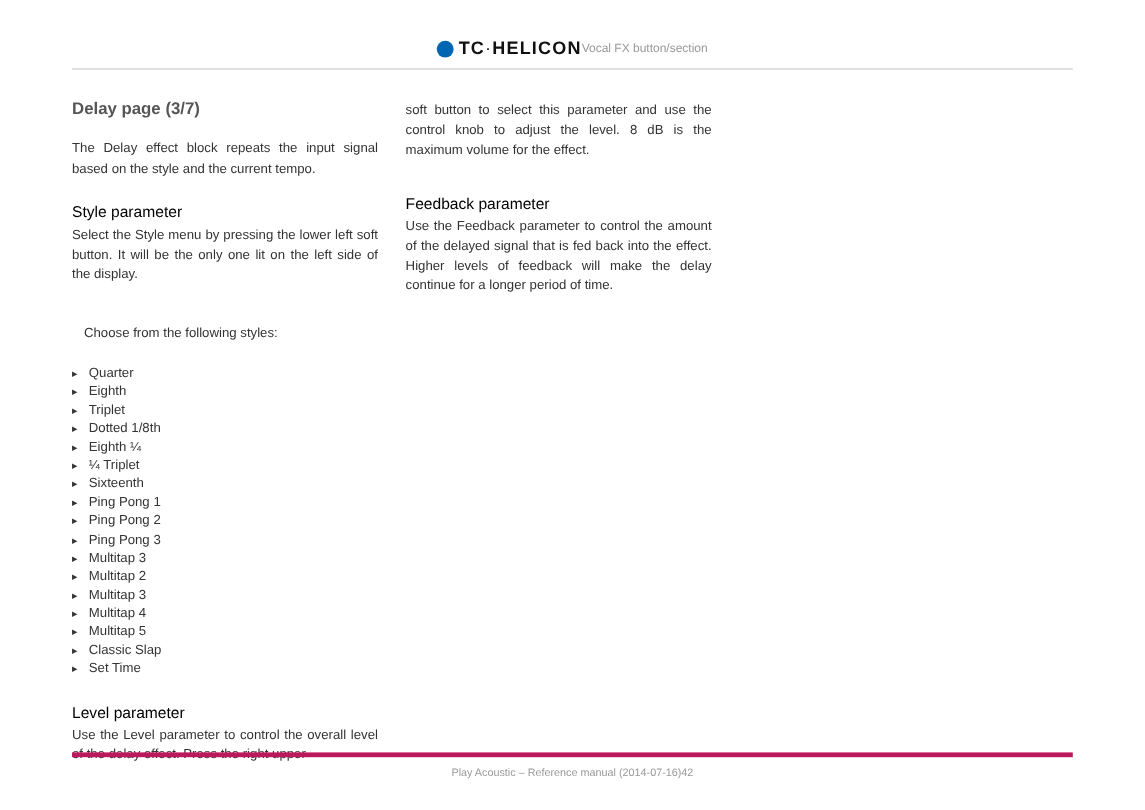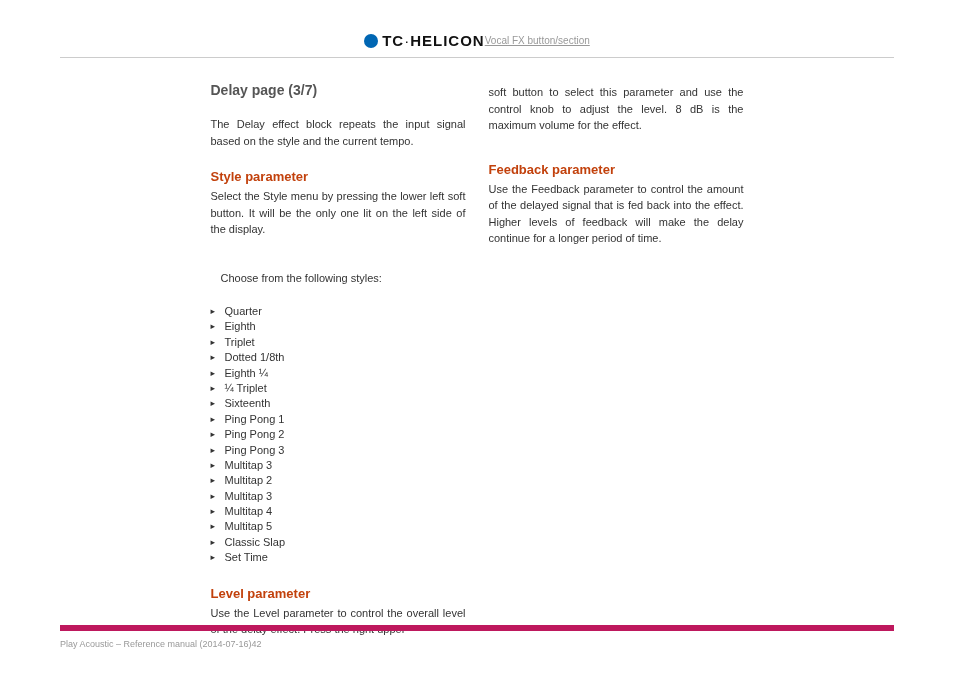--- a/index.html
+++ b/index.html
@@ -37,48 +37,46 @@
   .logo-text {
     font-size: 15px;
     font-weight: 900;
     letter-spacing: 1px;
     color: #111;
     font-family: Arial, sans-serif;
   }
   .header-right {
     font-size: 10px;
     color: #999;
-    text-decoration: underline;
   }
   .content {
     display: flex;
     gap: 23px;
-    justify-content: center;
   }
   .col {
     width: 255px;
   }
   .title {
     font-size: 14px;
     font-weight: bold;
     color: #555;
     margin-bottom: 18px;
   }
   .body-text {
     font-size: 11px;
     line-height: 1.5;
     color: #333;
     text-align: justify;
     margin-bottom: 20px;
   }
   .subhead {
     font-size: 13px;
-    color: #c2410c;
+    color: #000000;
     margin-bottom: 4px;
-    font-weight: bold;
+    font-weight: normal;
   }
   .intro {
     font-size: 11px;
     line-height: 1.5;
     color: #333;
     margin-bottom: 18px;
     margin-left: 10px;
   }
   .list {
     list-style: none;
@@ -97,24 +95,24 @@
     left: 0;
     font-size: 9px;
     color: #333;
     top: 1px;
   }
   .footer {
     position: absolute;
     bottom: 26px;
     left: 60px;
     right: 60px;
-    border-top: 6px solid #be185d;
+    border-top: 4px solid #be185d;
     padding-top: 8px;
     display: flex;
-    justify-content: flex-start;
+    justify-content: center;
     font-size: 9px;
     color: #999;
   }
 </style>
 </head>
 <body>
 
 <div class="page">
 
   <div class="header">

